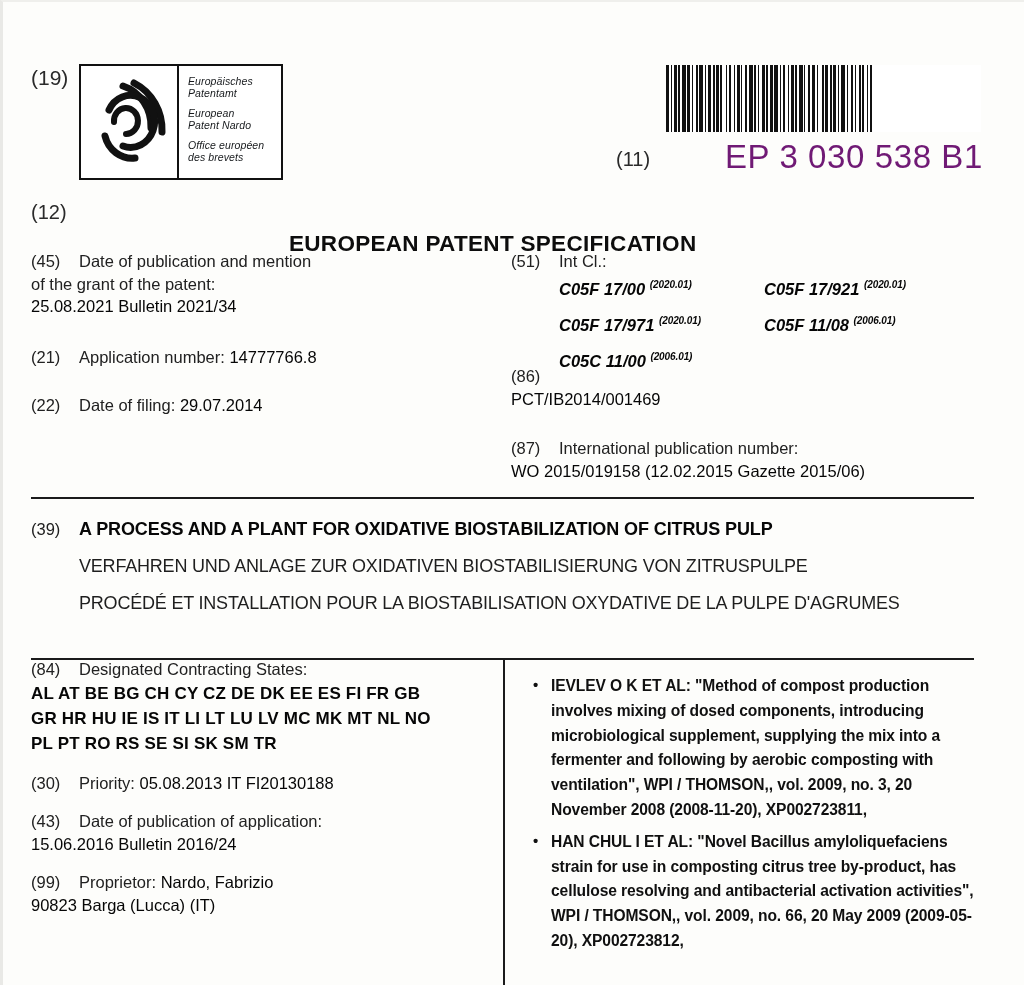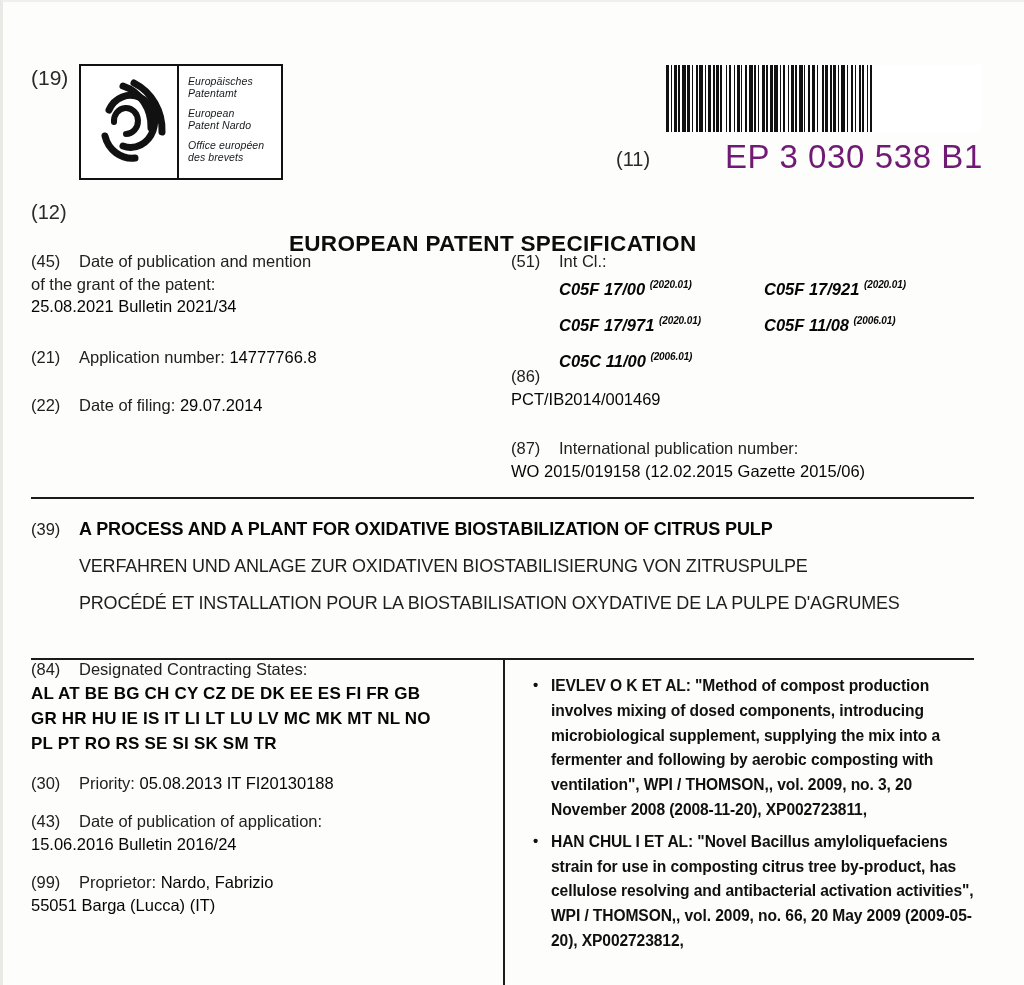--- a/index.html
+++ b/index.html
@@ -458,21 +458,21 @@
         <span>Date of publication of application:</span><br>
         <span class="b">15.06.2016   Bulletin 2016/24</span>
       </span>
     </div>
 
     <div class="field">
       <span class="code">(99)</span>
       <span class="body">
         <span>Proprietor:</span>
         <span class="b">Nardo, Fabrizio</span><br>
-        <span class="b">55051 Barga (Lucca) (IT)</span>
+        <span class="b">90823 Barga (Lucca) (IT)</span>
       </span>
     </div>
   </div>
 
   <div class="cites" id="cites">
       <div class="cite"><span class="bullet">•</span><span>IEVLEV O K ET AL: "Method of compost production involves mixing of dosed components, introducing microbiological supplement, supplying the mix into a fermenter and following by aerobic composting with ventilation", WPI / THOMSON,, vol. 2009, no. 3, 20 November 2008 (2008-11-20), XP002723811,</span></div>
       <div class="cite"><span class="bullet">•</span><span>HAN CHUL I ET AL: "Novel Bacillus amyloliquefaciens strain for use in composting citrus tree by-product, has cellulose resolving and antibacterial activation activities", WPI / THOMSON,, vol. 2009, no. 66, 20 May 2009 (2009-05-20), XP002723812,</span></div>
     </div>
 
 </div>

